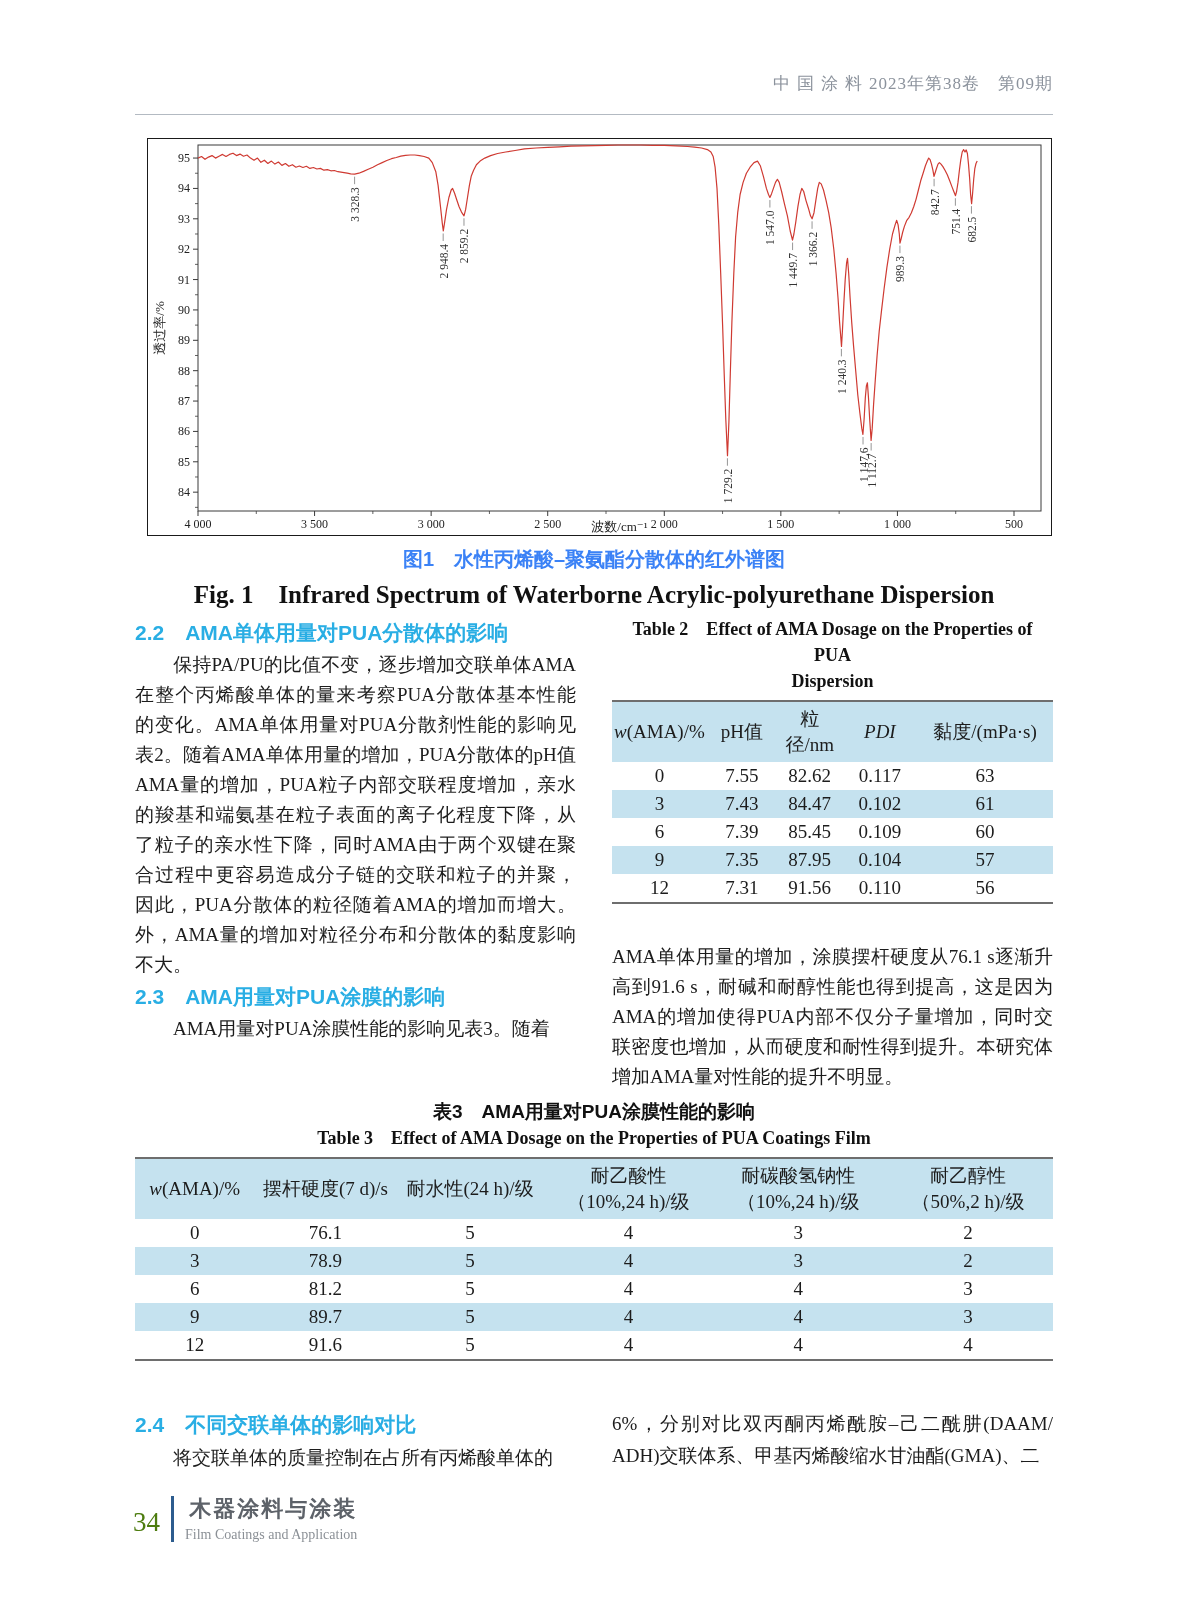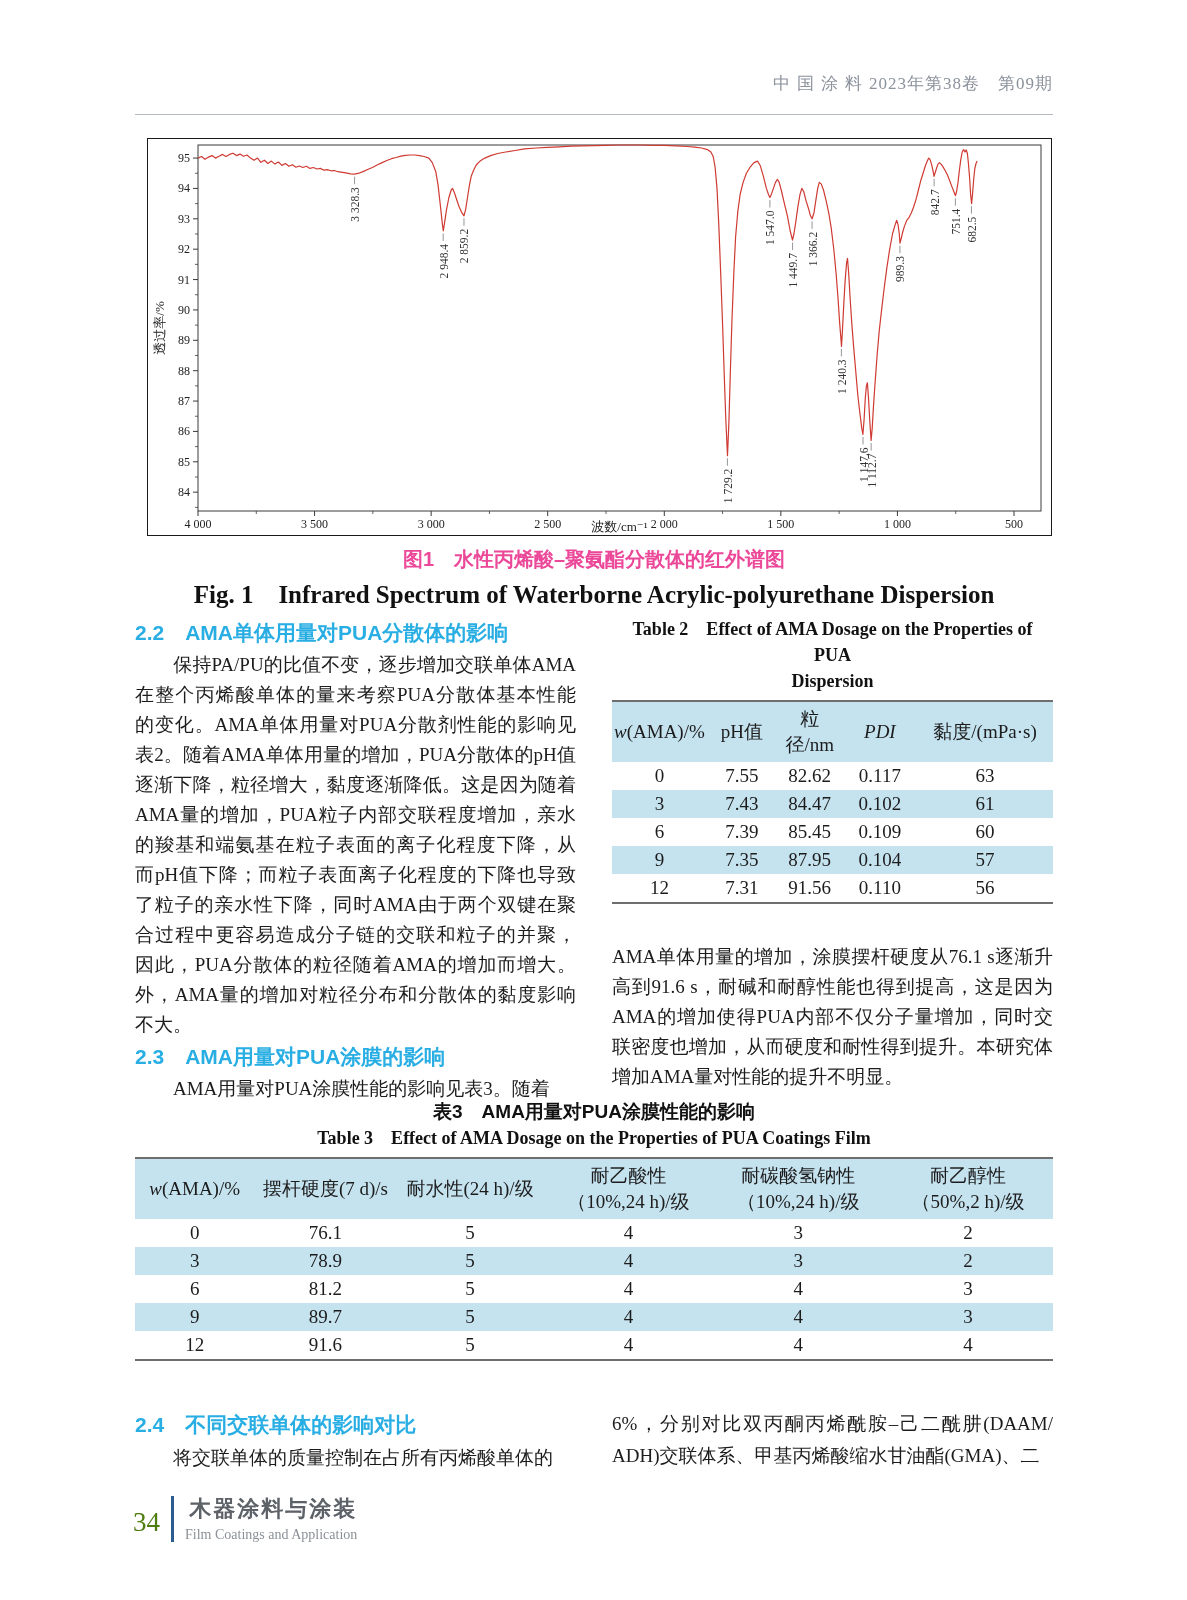--- a/index.html
+++ b/index.html
@@ -17,21 +17,21 @@
   }
   .page-header .hl { letter-spacing:7px; }
   .page-header .hr { letter-spacing:1px; }
 
   
   .figure-box {
     position:absolute; left:147px; top:138px; width:903px; height:396px;
     border:1px solid #1a1a1a; background:#fff;
   }
   .fig-caption { position:absolute; left:135px; top:546px; width:918px; text-align:center; }
-  .fig-caption .cap-cn { font-family:"Liberation Sans","DejaVu Sans",sans-serif; font-weight:bold; font-size:20px; color:#ec4899; }
+  .fig-caption .cap-cn { font-family:"Liberation Sans","DejaVu Sans",sans-serif; font-weight:bold; font-size:20px; color:#3b82f6; }
   .fig-caption .cap-en { font-weight:bold; font-size:25px; margin-top:5px; color:#111; }
 
   
   .col { position:absolute; width:441px; }
   #left-col  { left:135px; top:616px; }
   #right-col { left:612px; top:616px; }
   #sec24-left  { left:135px; top:1408px; }
   #sec24-right { left:612px; top:1408px; }
 
   .sec-heading {
@@ -188,24 +188,22 @@
     <div class="cap-en">Fig. 1　Infrared Spectrum of Waterborne Acrylic-polyurethane Dispersion</div>
   </div>
 
   <div class="col" id="left-col">
     <div class="sec-heading">2.2　AMA单体用量对PUA分散体的影响</div>
     <div class="para">
         <div class="tline">　　保持PA/PU的比值不变，逐步增加交联单体AMA</div>
         <div class="tline">在整个丙烯酸单体的量来考察PUA分散体基本性能</div>
         <div class="tline">的变化。AMA单体用量对PUA分散剂性能的影响见</div>
         <div class="tline">表2。随着AMA单体用量的增加，PUA分散体的pH值</div>
-        <div class="tline">逐渐下降，粒径增大，黏度逐渐降低。这是因为随着</div>
         <div class="tline">AMA量的增加，PUA粒子内部交联程度增加，亲水性</div>
         <div class="tline">的羧基和端氨基在粒子表面的离子化程度下降，从</div>
-        <div class="tline">而pH值下降；而粒子表面离子化程度的下降也导致</div>
         <div class="tline">了粒子的亲水性下降，同时AMA由于两个双键在聚</div>
         <div class="tline">合过程中更容易造成分子链的交联和粒子的并聚，</div>
         <div class="tline">因此，PUA分散体的粒径随着AMA的增加而增大。另</div>
         <div class="tline">外，AMA量的增加对粒径分布和分散体的黏度影响</div>
         <div class="tline final">不大。</div>
       </div>
     <div class="sec-heading">2.3　AMA用量对PUA涂膜的影响</div>
     <div class="para">
         <div class="tline final">　　AMA用量对PUA涂膜性能的影响见表3。随着</div>
       </div>

